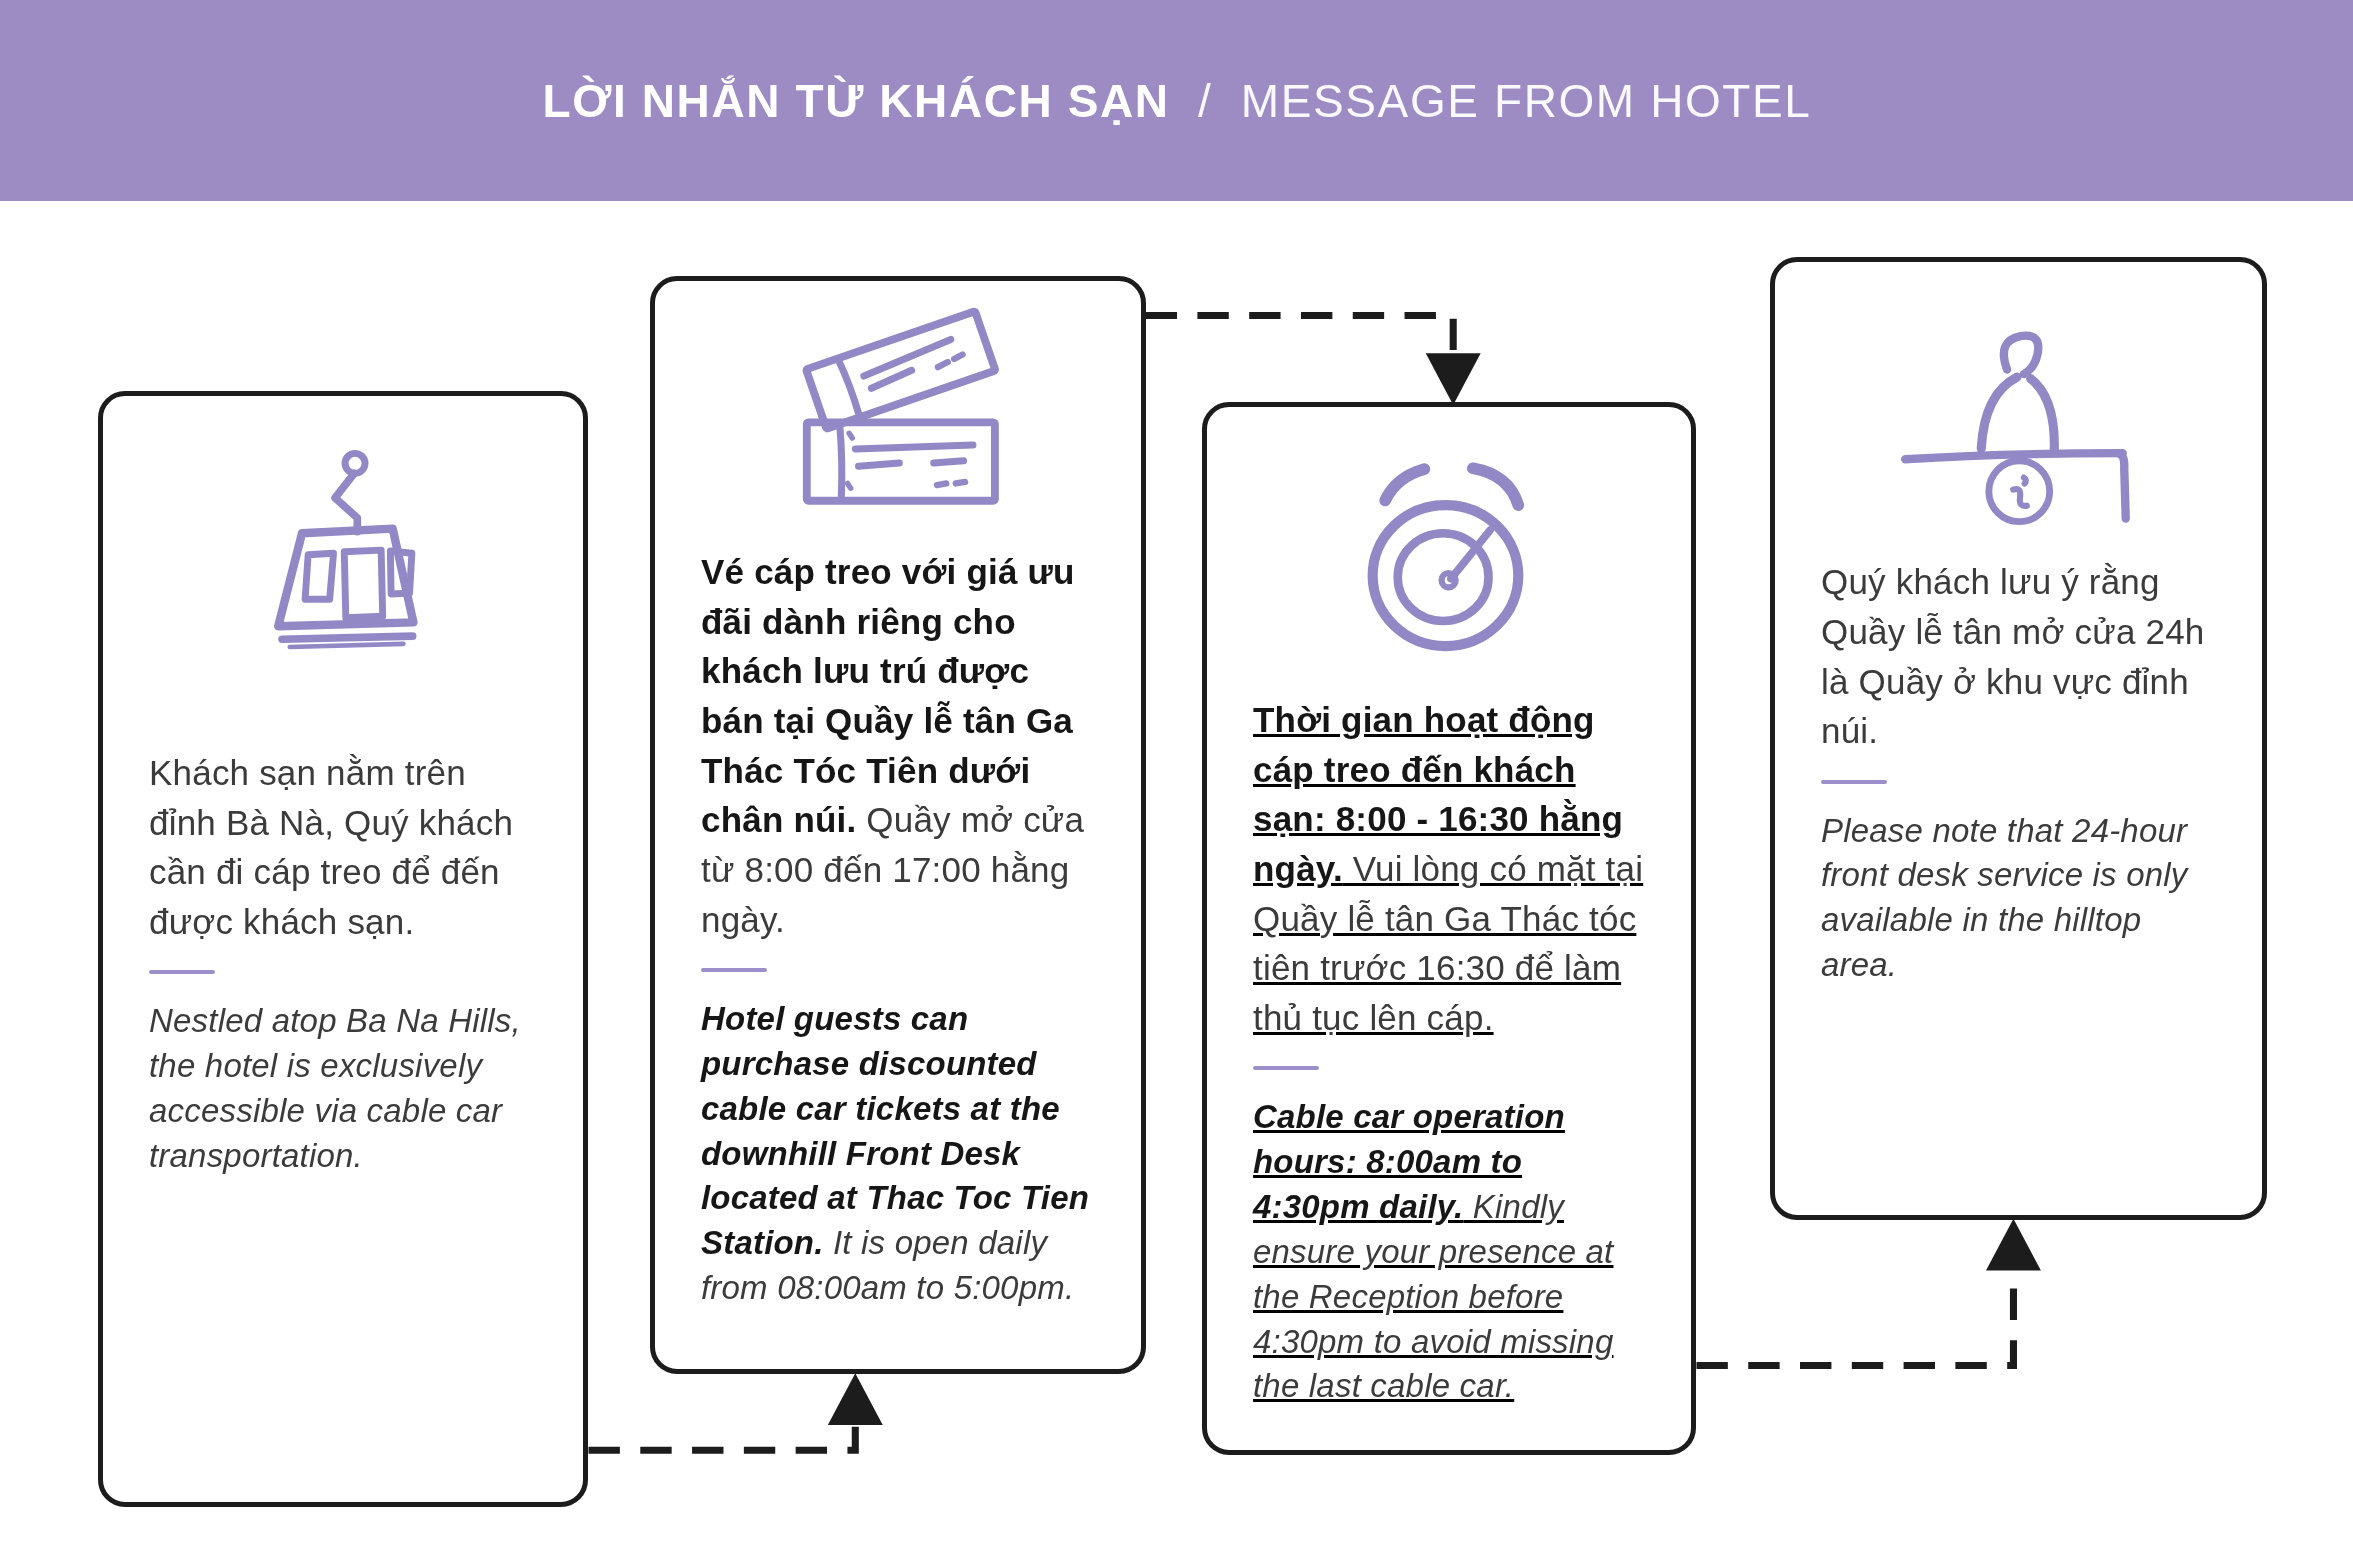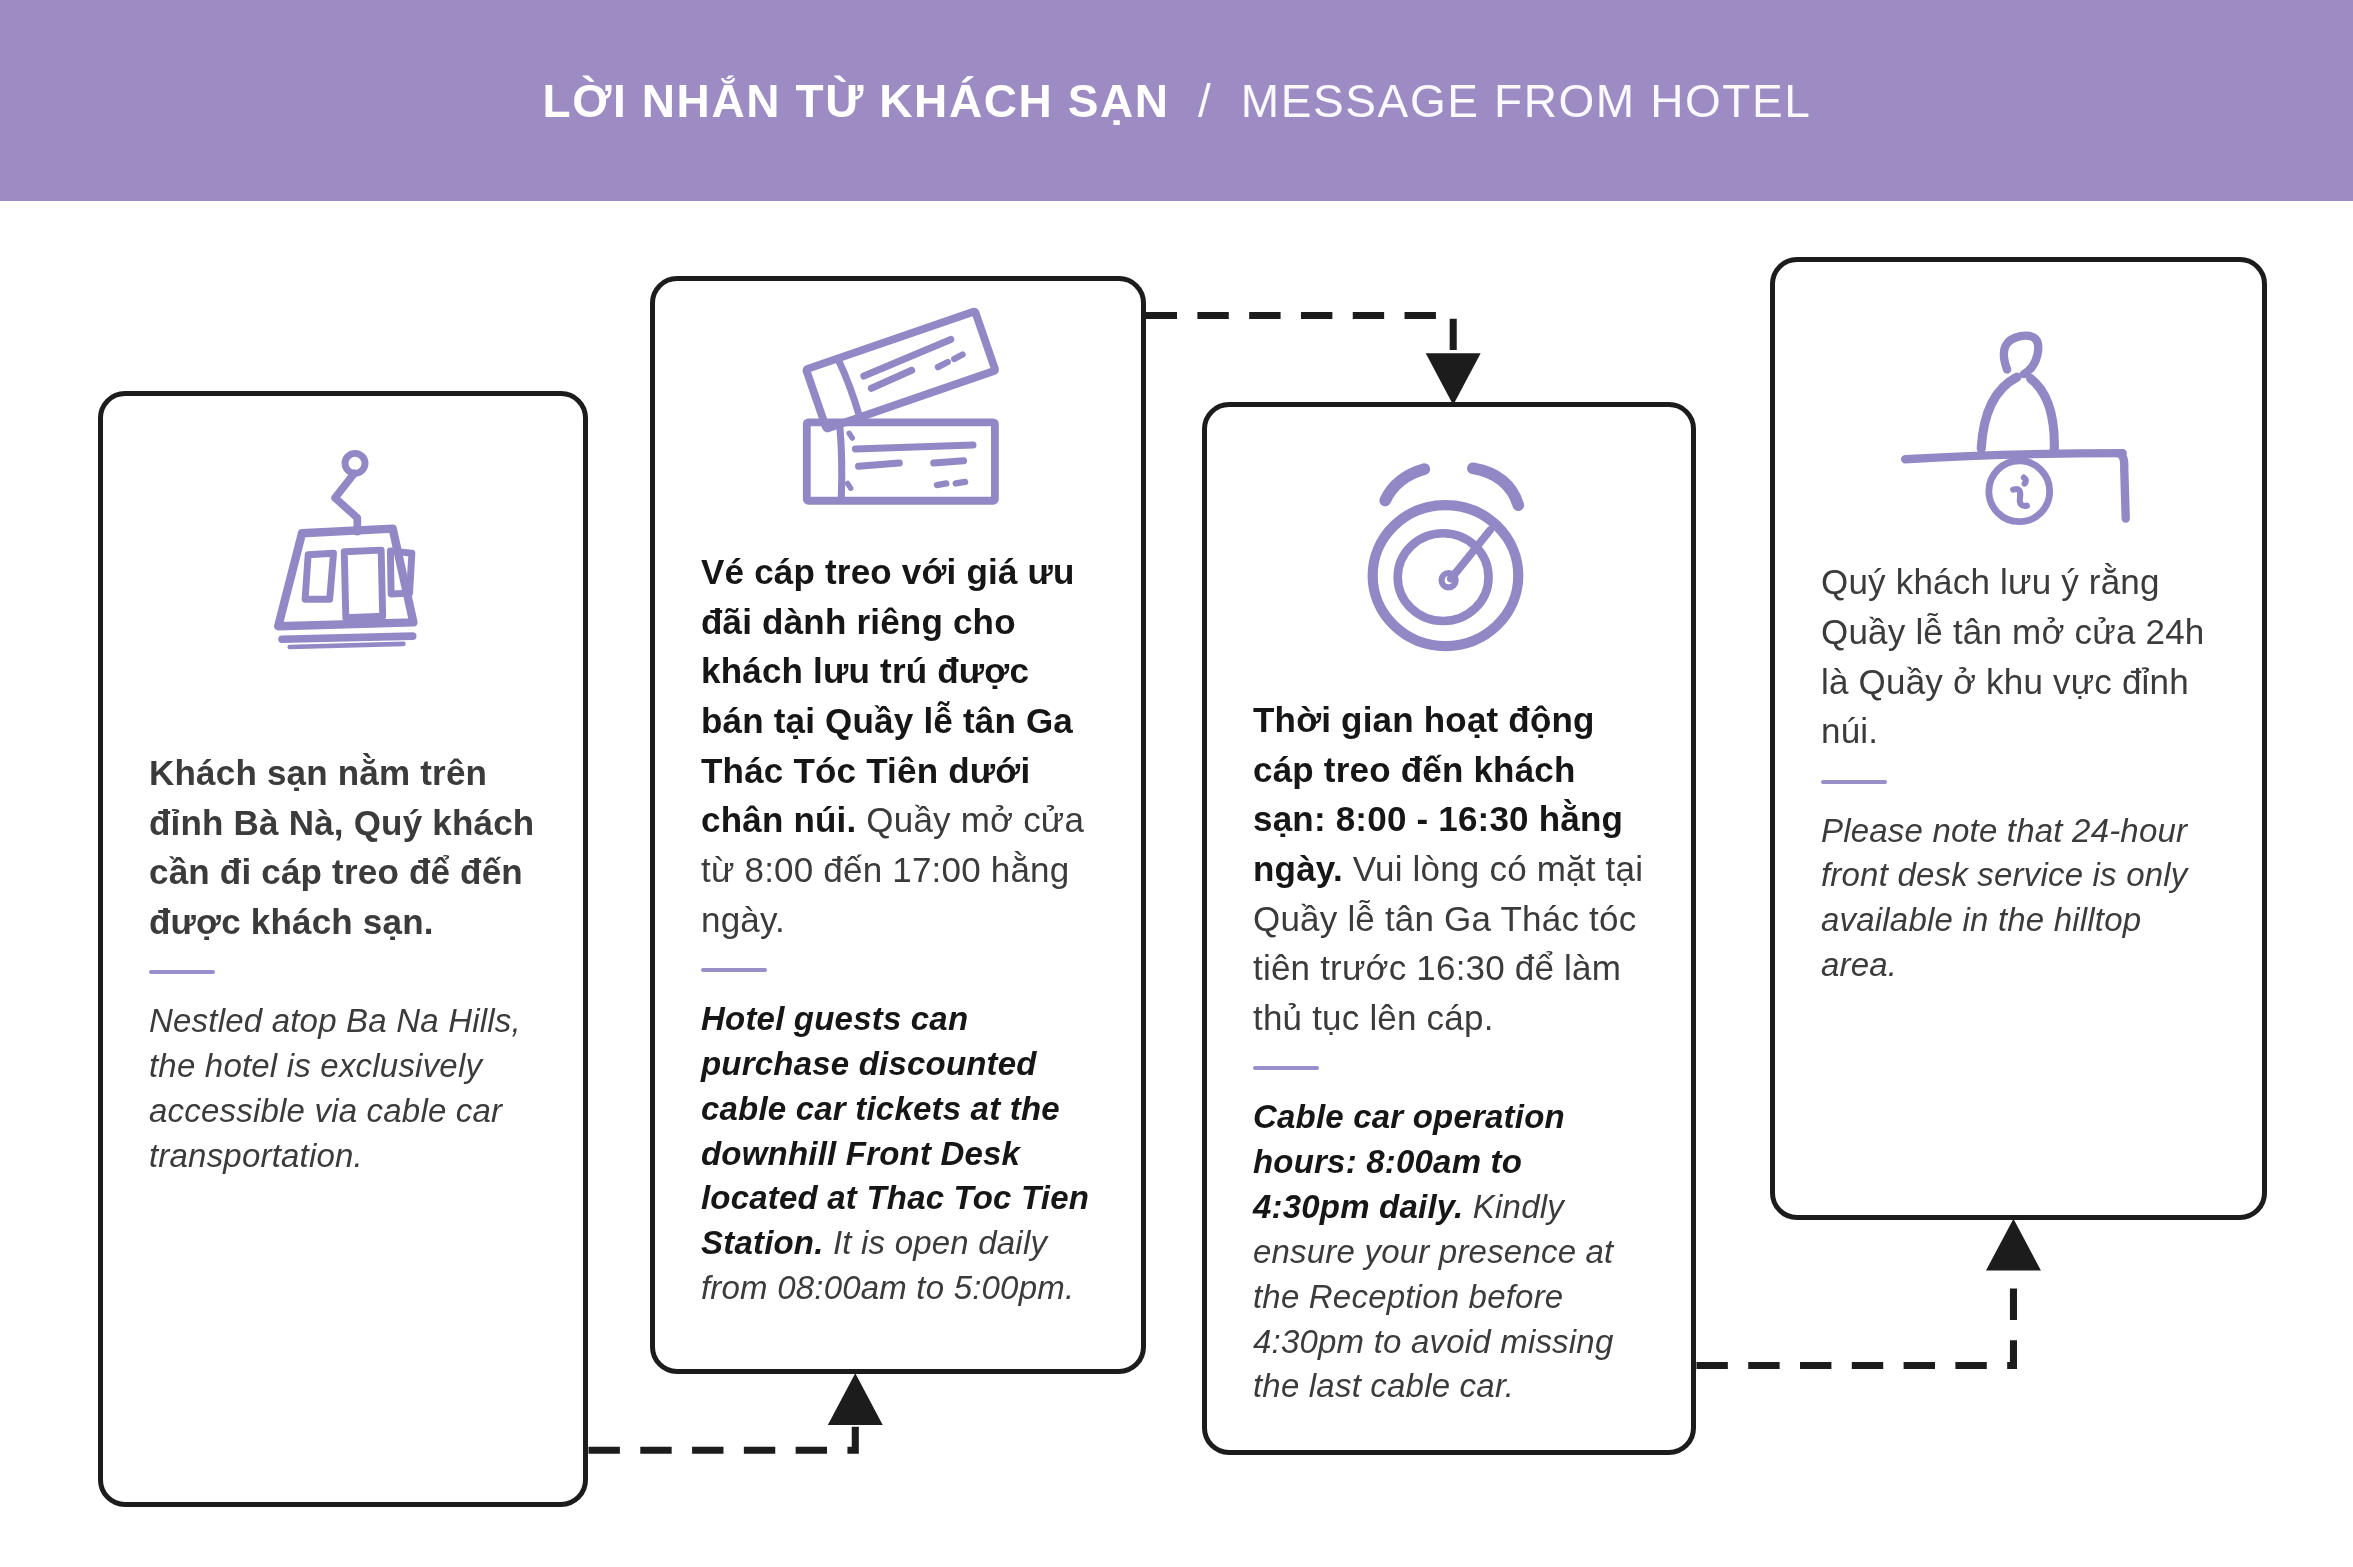--- a/index.html
+++ b/index.html
@@ -38,36 +38,36 @@
   .connectors path{stroke:var(--ink);stroke-width:9;fill:none;stroke-dasharray:40 26;}
   .connectors polygon{fill:var(--ink);}
   
   .card{
     position:absolute;background:#ffffff;
     border:5.5px solid var(--ink);border-radius:27px;
     padding:0 46px;
   }
   #card-1{left:98px;top:391px;width:490px;height:1116px;}
   #card-2{left:650px;top:276px;width:496px;height:1098px;}
-  #card-3{left:1202px;top:402px;width:494px;height:1053px;}
+  #card-3{left:1202px;top:402px;width:494px;height:1053px;text-decoration:underline;}
   #card-4{left:1770px;top:257px;width:497px;height:963px;}
   .icon-wrap{display:flex;justify-content:center;align-items:flex-start;color:var(--icon-purple);}
   #card-1 .icon-wrap{margin-top:49px;height:210px;}
   #card-2 .icon-wrap{margin-top:22px;height:213px;}
   #card-3 .icon-wrap{margin-top:35px;height:220px;}
   #card-4 .icon-wrap{margin-top:63px;height:223px;}
   .icon-wrap svg{display:block;}
   .icon-wrap .s, .icon-wrap path, .icon-wrap rect, .icon-wrap circle, .icon-wrap ellipse{
     stroke:currentColor;fill:none;stroke-linecap:round;stroke-linejoin:round;
   }
   .card-text{
     font-size:35px;line-height:1.42;color:var(--text-regular);
     letter-spacing:0.2px;
   }
-  #card-1 .vi{margin-top:93px;font-weight:bold;}
+  #card-1 .vi{margin-top:93px;}
   #card-2 .vi{margin-top:31px;}
   #card-3 .vi{margin-top:33px;}
   #card-4 .vi{margin-top:9.4px;}
   .en{font-style:italic;font-size:33px;line-height:1.36;}
   .seg-bold{font-weight:bold;color:var(--text-bold);}
   .divider{
     width:66px;height:3.9px;background:var(--divider-purple);
     border-radius:2.4px;margin:23.5px 0 25px 0;
   }
 </style>

